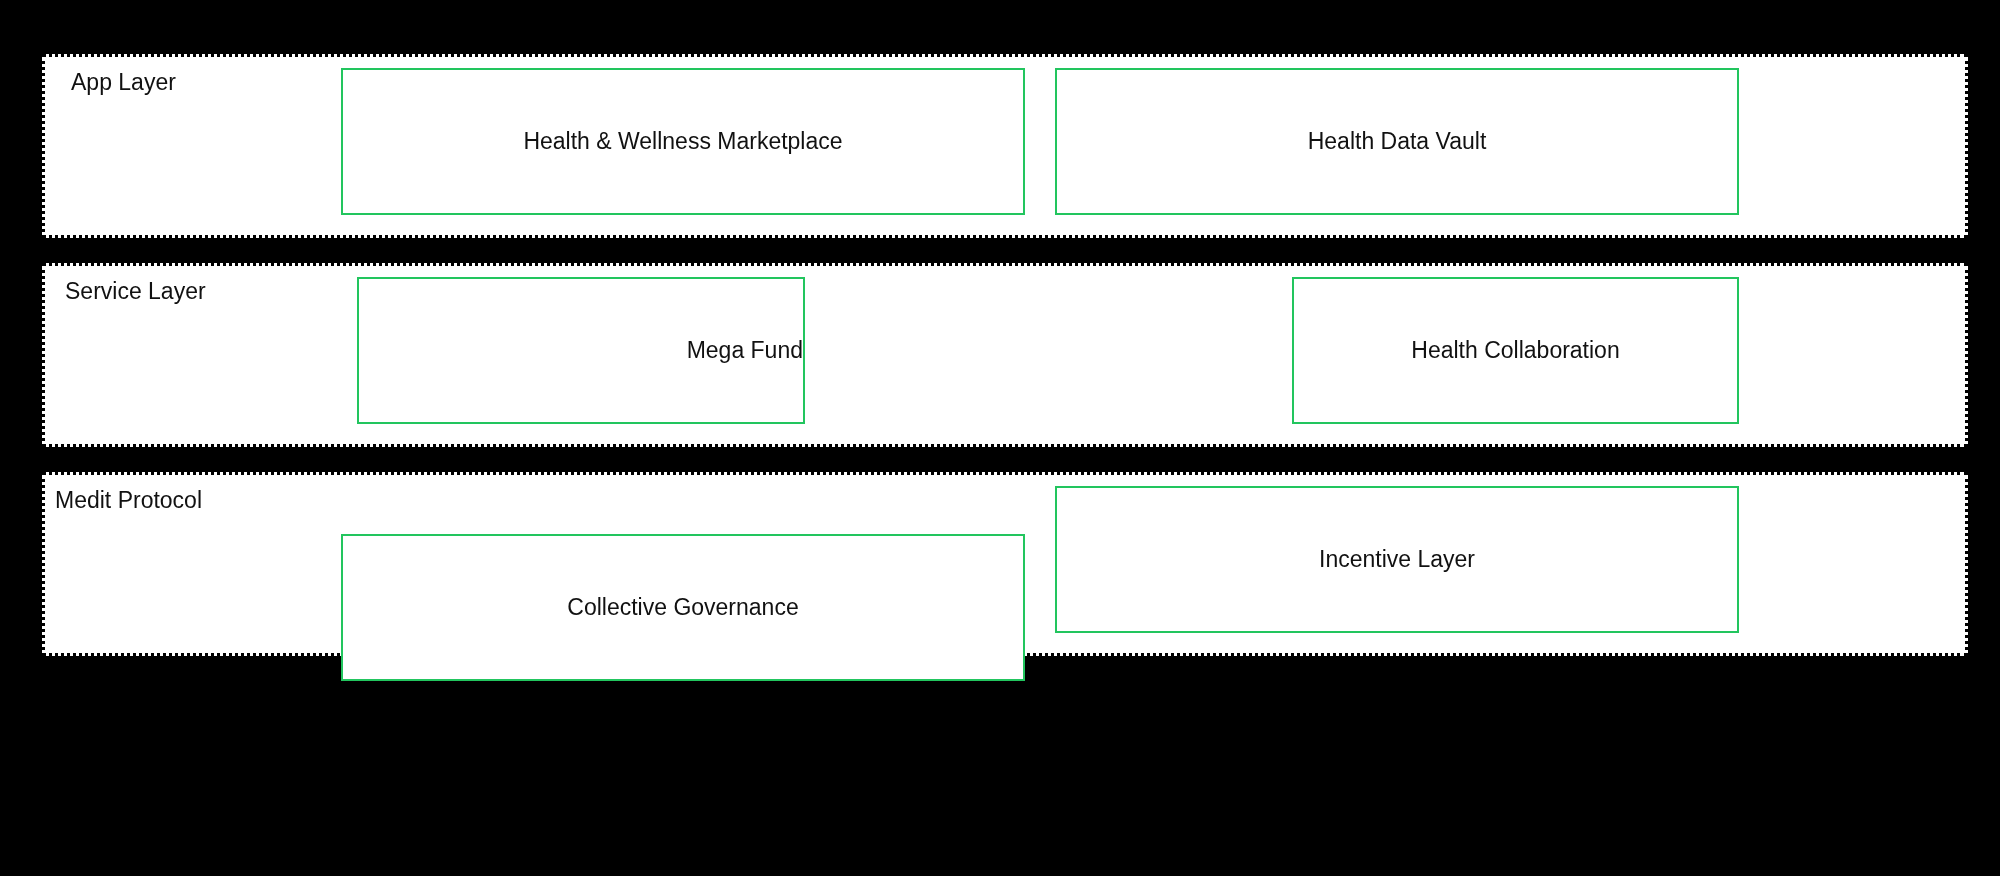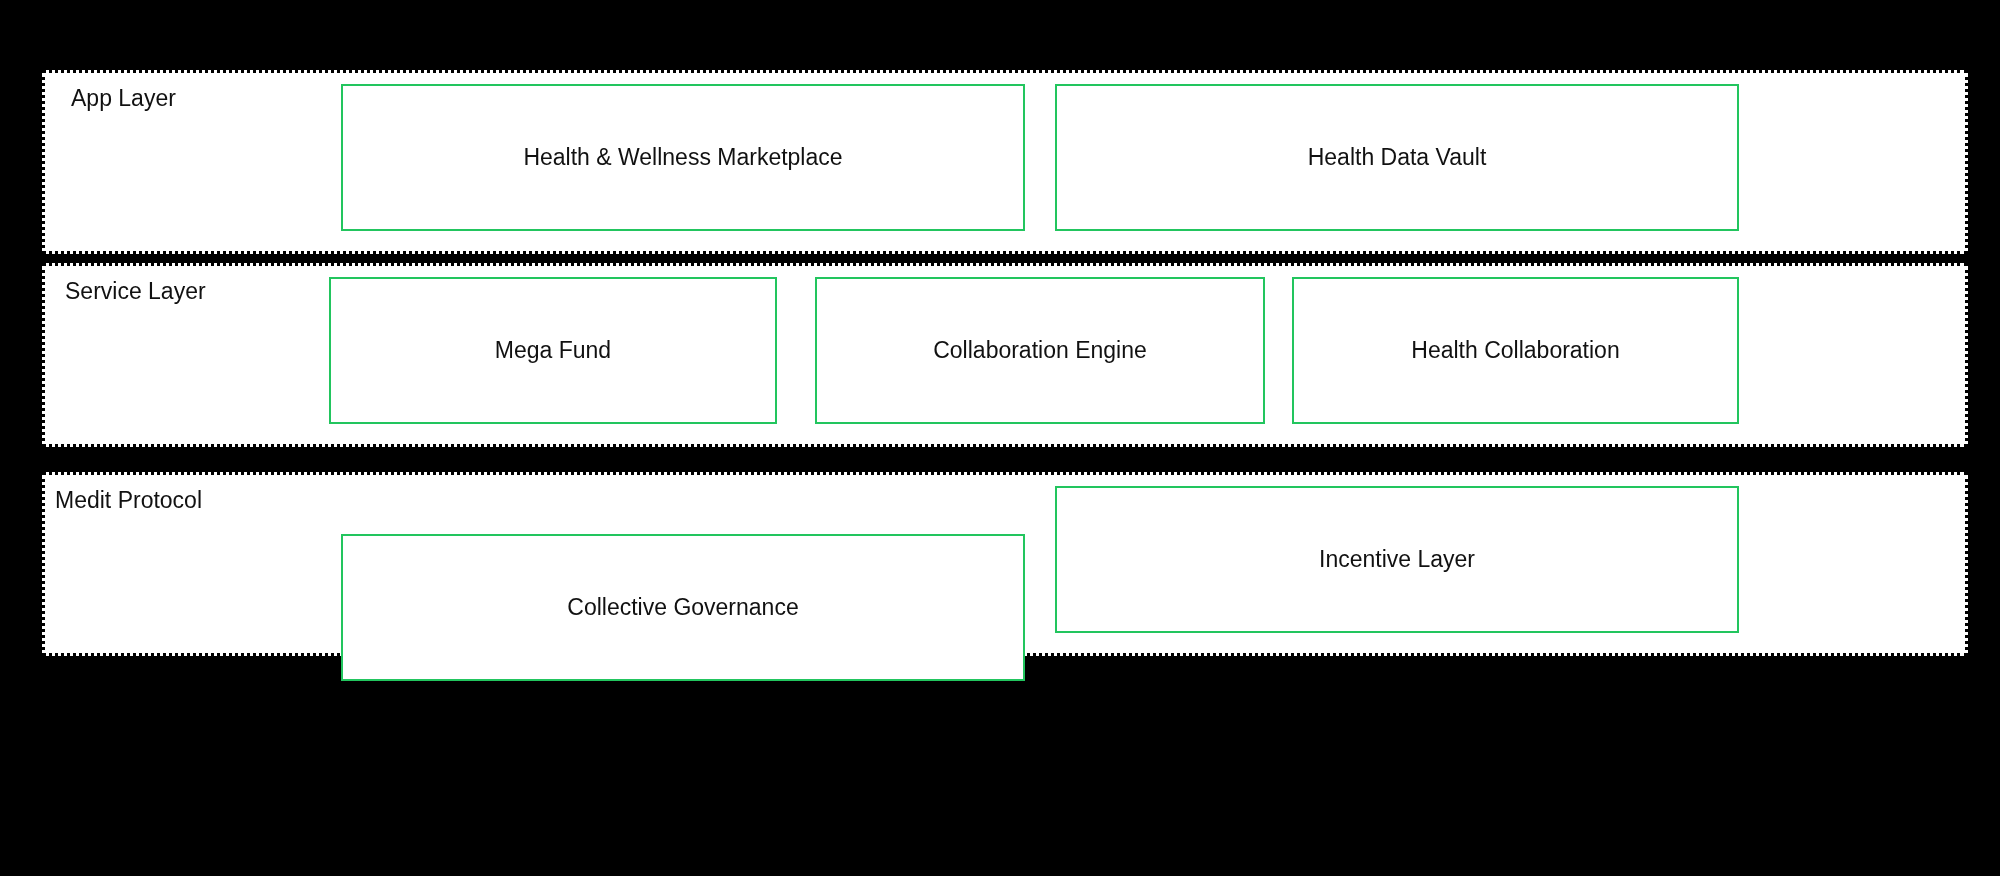--- a/index.html
+++ b/index.html
@@ -20,21 +20,21 @@
     background: #000000;
   }
   .layer-panel {
     position: absolute;
     left: 42px;
     width: 1926px;
     background: #ffffff;
     border: 3px dotted #000000;
     box-sizing: border-box;
   }
-  #panel-app      { top: 70px;  height: 184px; }
+  #panel-app      { top: 54px;  height: 184px; }
   #panel-service  { top: 263px; height: 184px; }
   #panel-protocol { top: 472px; height: 184px; }
 
   .layer-label {
     position: absolute;
     top: 0;
     height: 100%;
     display: flex;
     align-items: flex-start;
     padding-top: 12px;
@@ -71,21 +71,21 @@
     color: #111111;
     text-align: center;
     line-height: 1.2;
     white-space: nowrap;
   }
 
   
   #app-box-0      { left: 296px; width: 684px; }
   #app-box-1      { left: 1010px; width: 684px; }
   
-  #service-box-0  { left: 284px; width: 448px; }
+  #service-box-0  { left: 312px; width: 448px; justify-content: flex-end; }
   #service-box-1  { left: 770px; width: 450px; }
   #service-box-2  { left: 1247px; width: 447px; }
   
   #protocol-box-0 { left: 296px; width: 684px; margin-top: 48px; }
   #protocol-box-1 { left: 1010px; width: 684px; }
 </style>
 </head>
 <body>
 
 <div id="canvas">
@@ -101,23 +101,20 @@
       </div>
     </div>
   </section>
 
   <section class="layer-panel" id="panel-service">
     <div class="layer-label">Service Layer</div>
     <div class="box-row">
       <div class="node-box" id="service-box-0">
         <span class="node-label">Mega Fund</span>
       </div>
-      <div class="node-box" id="service-box-1">
-        <span class="node-label">Collaboration Engine</span>
-      </div>
       <div class="node-box" id="service-box-2">
         <span class="node-label">Health Collaboration</span>
       </div>
     </div>
   </section>
 
   <section class="layer-panel" id="panel-protocol">
     <div class="layer-label">Medit Protocol</div>
     <div class="box-row">
       <div class="node-box" id="protocol-box-0">

